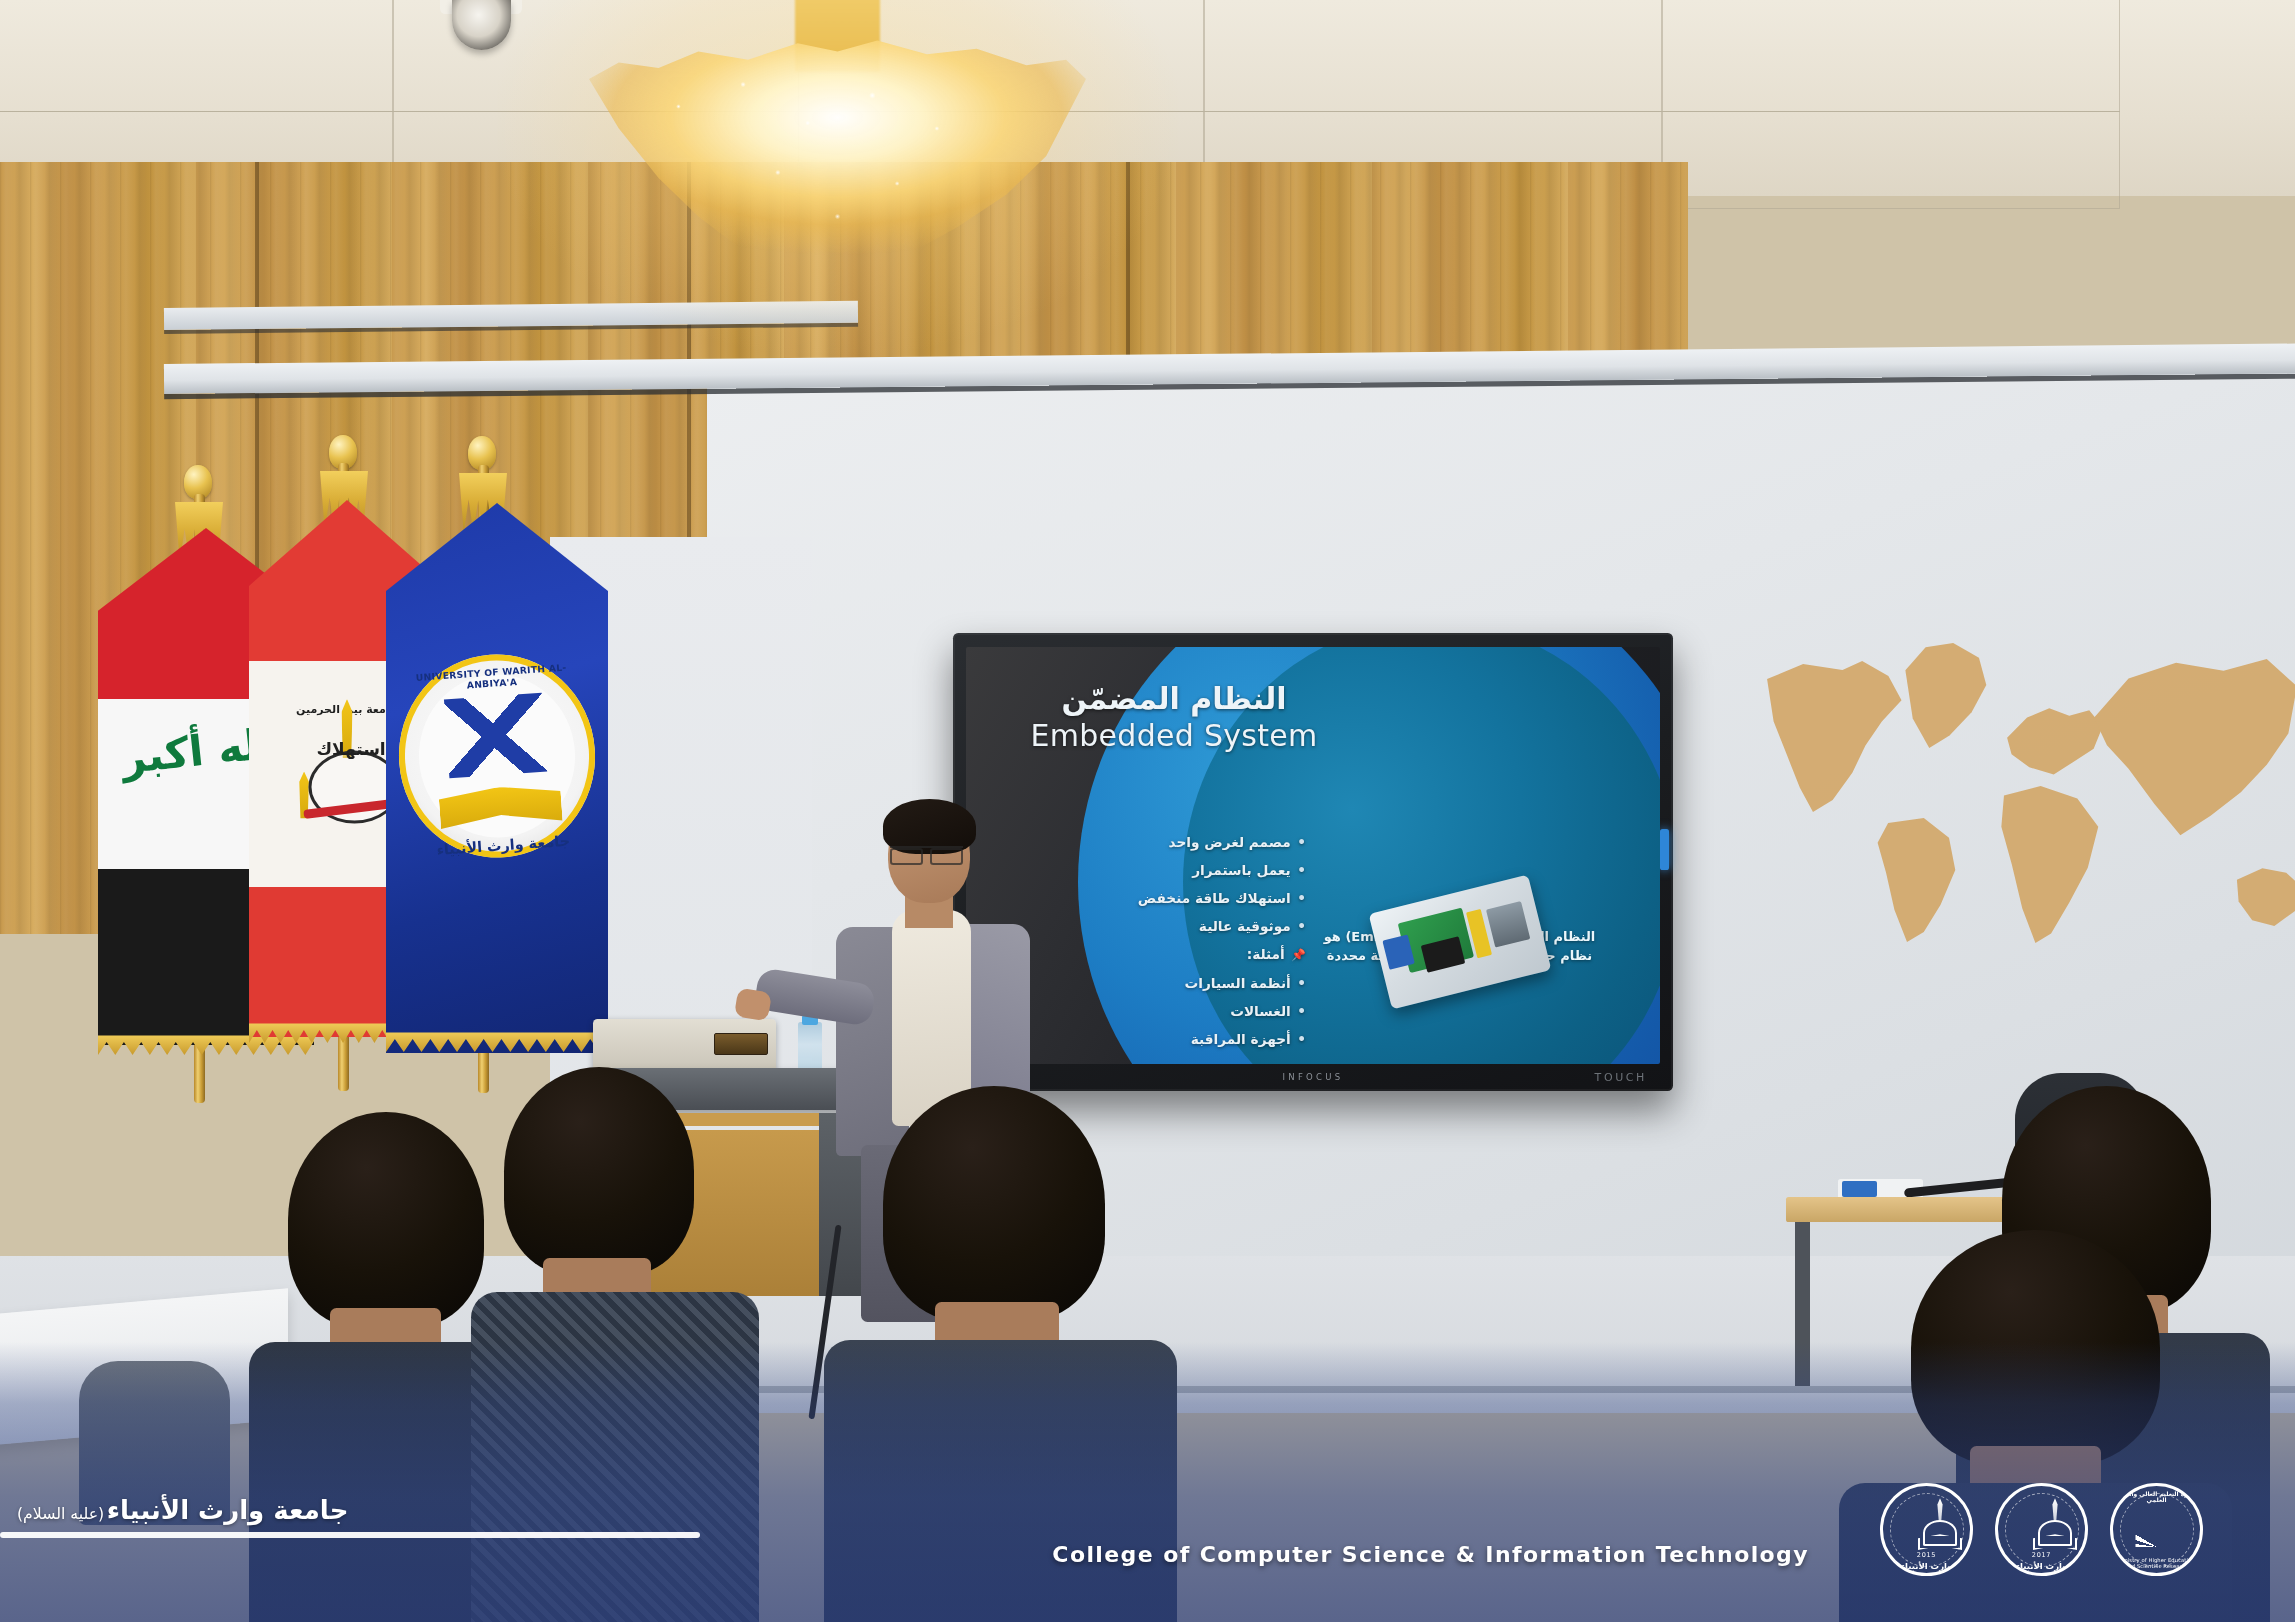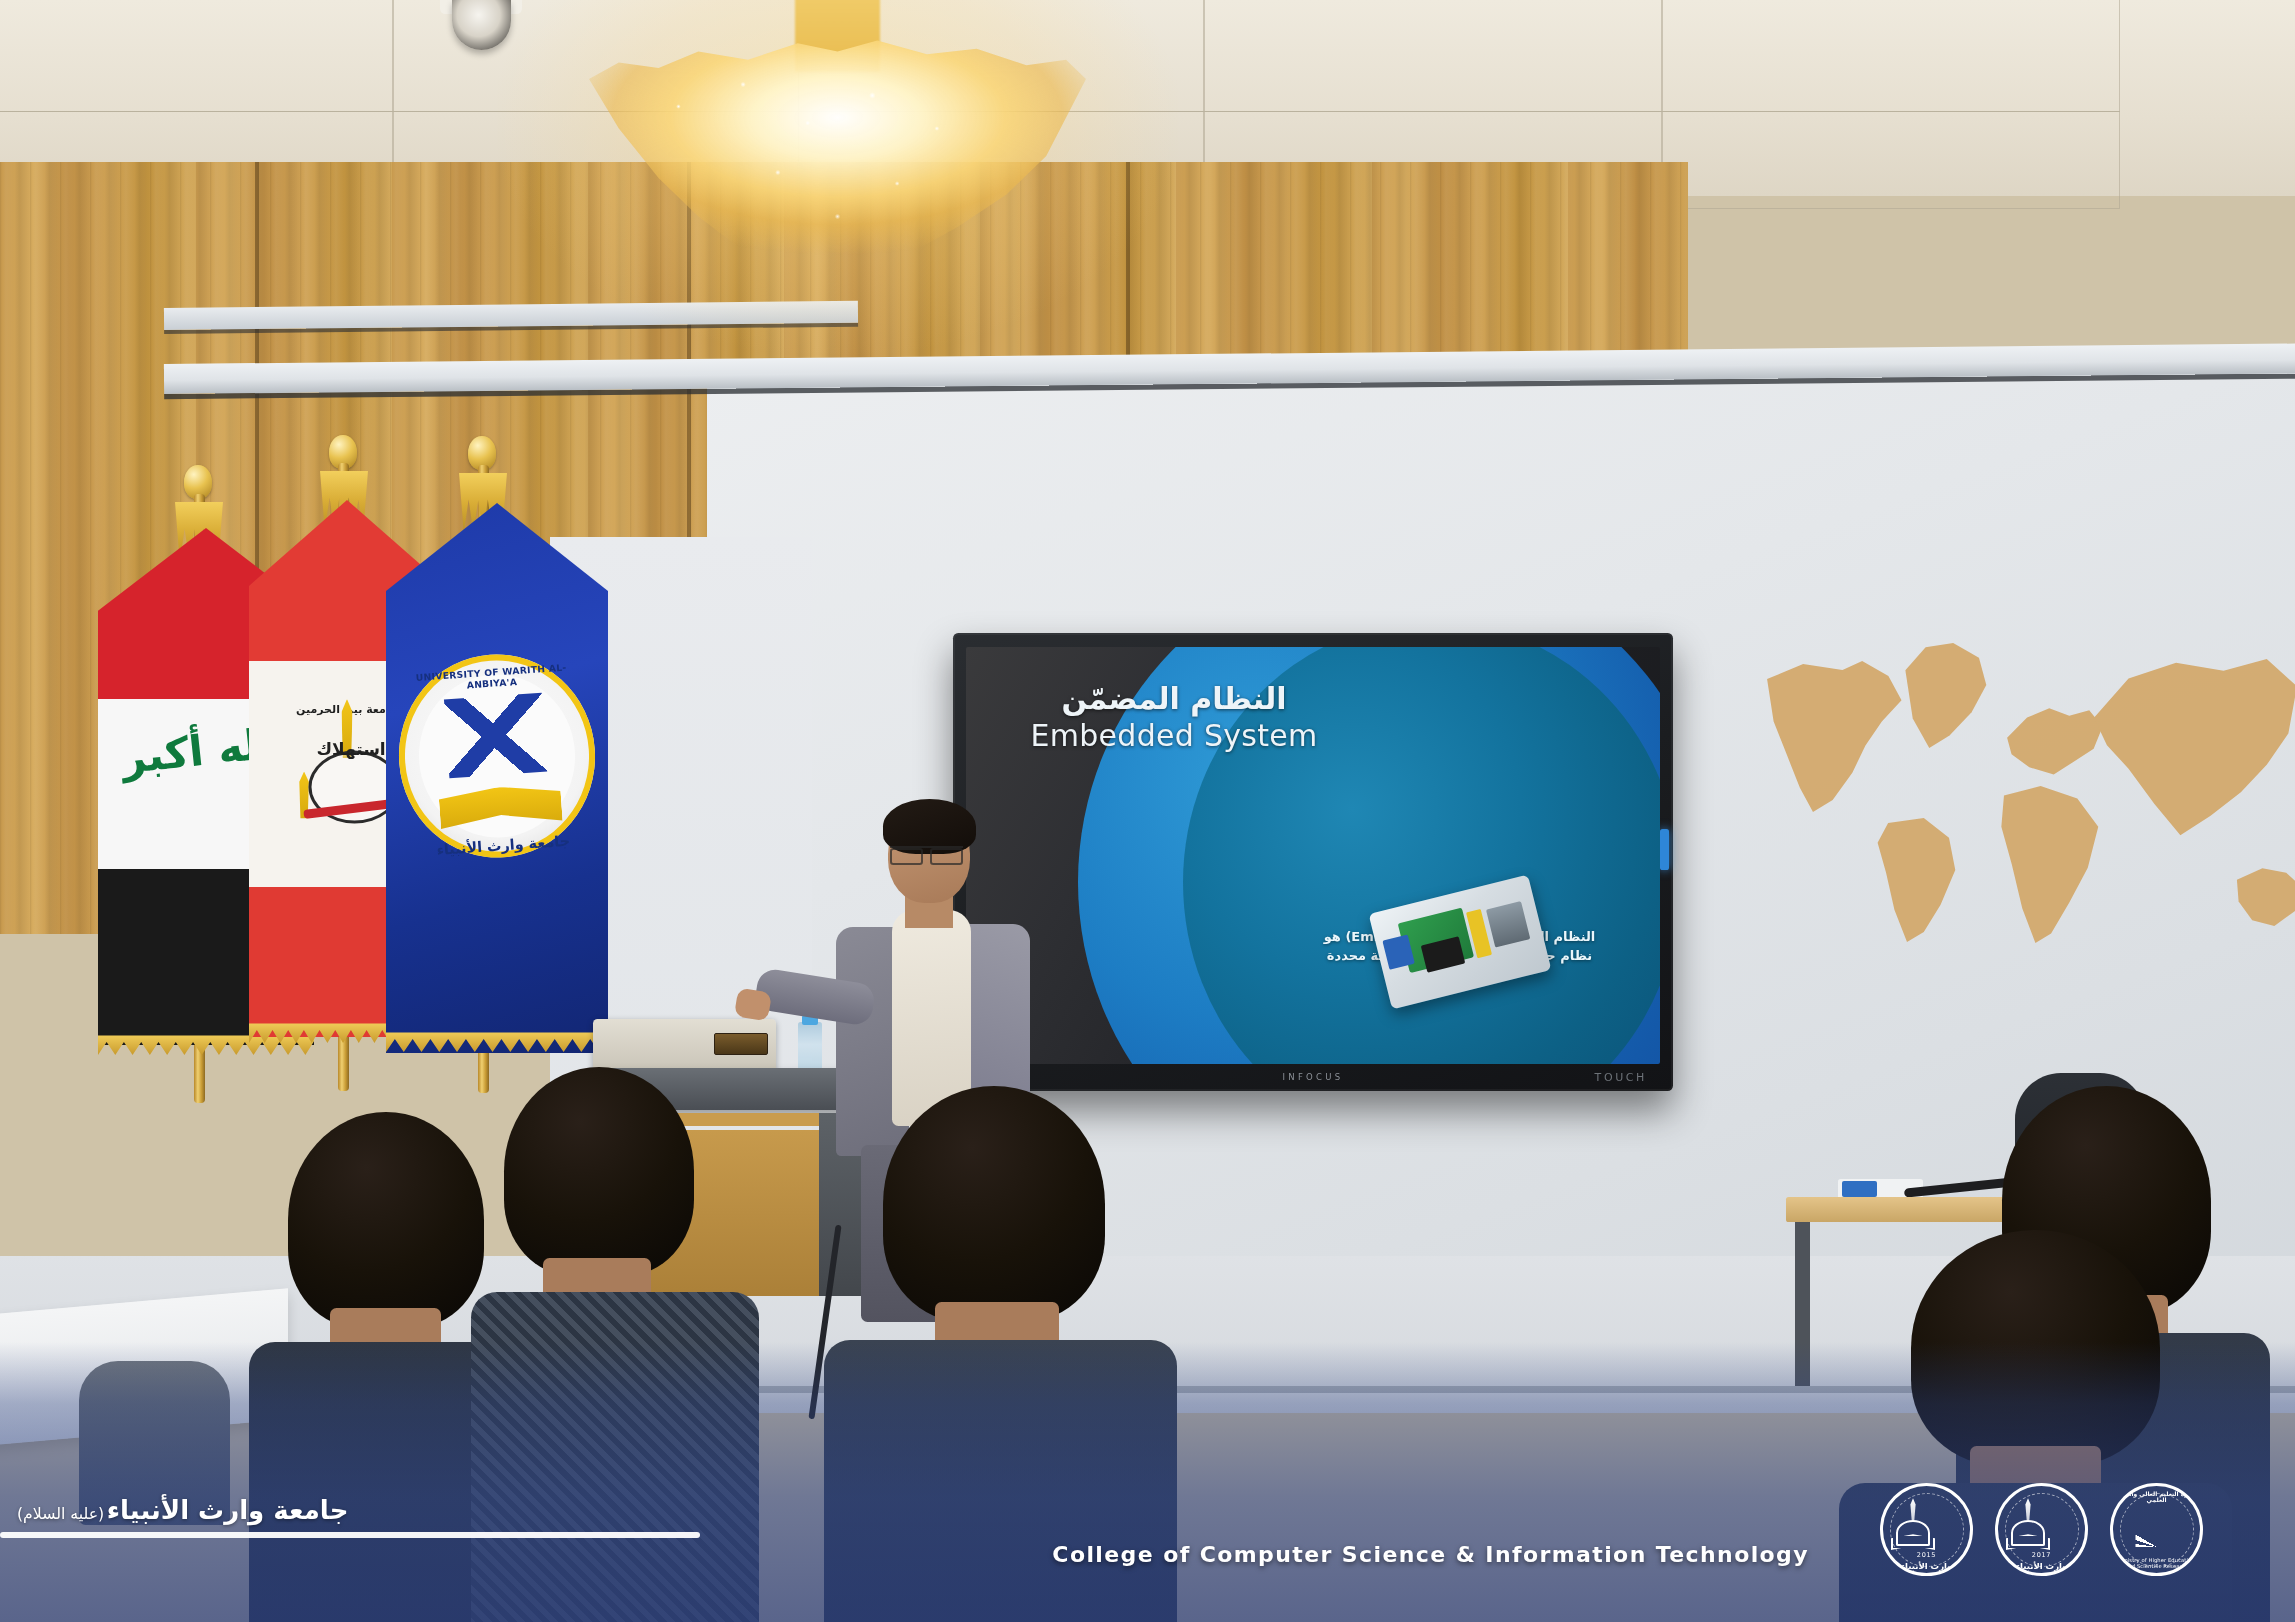--- a/index.html
+++ b/index.html
@@ -303,21 +303,21 @@
   }
   .watermark-left .sub{font-size:15.7px;font-weight:500;margin-right:2.6px;}
   .wm-rule{position:absolute;left:0;bottom:85px;width:700px;height:5.9px;background:#ffffff;border-radius:3.3px;opacity:.95;}
 
   .brand-block{position:absolute;right:486px;bottom:56px;text-align:right;direction:rtl;}
   .brand-ar{color:#ffffff;font-size:41px;font-weight:700;line-height:1.05;text-shadow:0 2px 5.2px rgba(0,0,0,.5);white-space:nowrap;}
   .brand-en{color:#ffffff;font-size:22px;font-weight:700;letter-spacing:1.4px;margin-top:24px;direction:ltr;text-shadow:0 2px 5.2px rgba(0,0,0,.5);white-space:nowrap;}
 
   .logos{position:absolute;right:92px;bottom:47px;display:flex;gap:22px;align-items:center;}
   .logo{width:93px;height:93px;border-radius:50%;border:3.3px solid #ffffff;position:relative;
-    display:flex;align-items:center;justify-content:flex-start;overflow:hidden;}
+    display:flex;align-items:center;justify-content:flex-end;overflow:hidden;}
   .logo .glyph{width:60px;height:60px;position:relative;}
   .logo .ringtxt{position:absolute;inset:6.5px;border-radius:50%;border:0.7px dashed rgba(255,255,255,.55);}
   .logo .spire{position:absolute;left:50%;top:-2%;margin-left:-2.6px;width:5.2px;height:40%;
     background:linear-gradient(180deg,#fff,rgba(255,255,255,.75));clip-path:polygon(50% 0,100% 26%,72% 100%,28% 100%,0 26%);}
   .logo .dome{position:absolute;left:50%;top:34%;margin-left:-17px;width:34px;height:26px;
     border:2px solid #fff;border-radius:50% 50% 6% 6%;}
   .logo .bookg{position:absolute;left:50%;bottom:16%;margin-left:-22px;width:44px;height:15.7px;
     border:2px solid #fff;clip-path:polygon(0 26%,50% 0,100% 26%,100% 100%,50% 74%,0 100%);}
   .logo .arlbl{position:absolute;left:0;bottom:2%;width:100%;text-align:center;color:#fff;font-size:8.5px;font-weight:700;}
   .logo .year{position:absolute;left:0;bottom:16%;width:100%;text-align:center;color:#fff;font-size:6.5px;letter-spacing:0.7px;}
@@ -444,20 +444,30 @@
       <div class="slide-def">النظام المضمّن (Embedded System) هو نظام حاسوبي مخصص لأداء وظيفة محددة داخل جهاز أكبر</div>
 
       <div class="slide-chip">
         <div class="green"></div>
           <div class="dark"></div>
           <div class="yellow"></div>
         <div class="port"></div>
           <div class="blue"></div>
       </div>
 
+      <ul class="slide-bullets" id="slide-bullets">
+          <li>مصمم لغرض واحد</li>
+          <li>يعمل باستمرار</li>
+          <li>استهلاك طاقة منخفض</li>
+          <li>موثوقية عالية</li>
+          <li class="pin">أمثلة:</li>
+          <li>أنظمة السيارات</li>
+          <li>الغسالات</li>
+          <li>أجهزة المراقبة</li>
+        </ul>
     </div>
     <div class="board-chin">
       <span>INFOCUS</span>
       <span class="right">TOUCH</span>
     </div>
   </div>
 
   <div class="podium">
     <div class="laptop">
         <div class="plate"></div>

